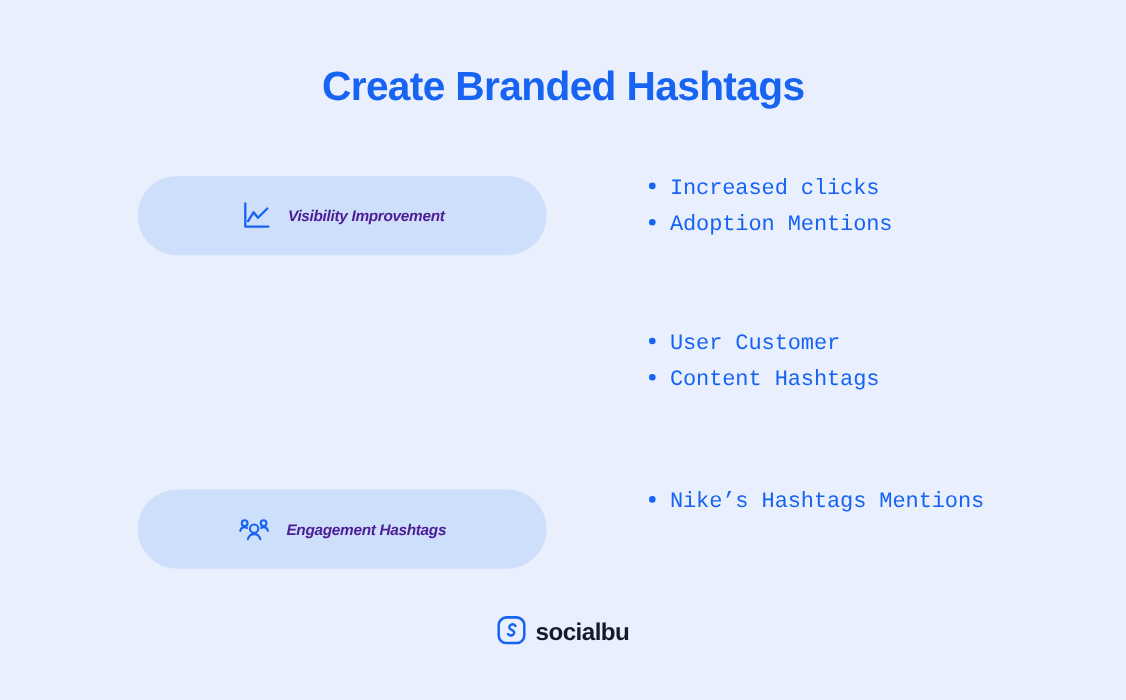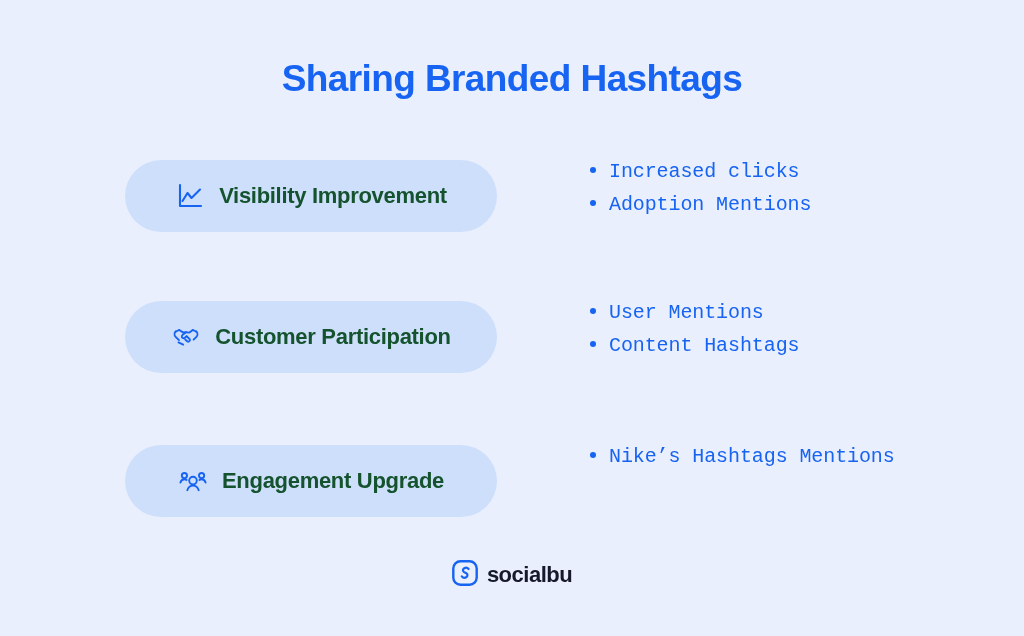--- a/index.html
+++ b/index.html
@@ -69,25 +69,26 @@
     gap: 14px;
   }
   .pill-icon {
     width: 30px;
     height: 30px;
     flex: 0 0 30px;
     display: block;
   }
   .pill-icon svg { display: block; }
   .pill-label {
-    font-size: 22px;
+    font-size: 14px;
     font-weight: bold;
-    color: #14532d;
+    color: #4c1d95;
     letter-spacing: -0.3px;
     white-space: nowrap;
+    font-style: italic;
   }
 
   
   .bullets {
     position: absolute;
     left: 590px;
     top: 0;
     height: 72px;
     display: flex;
     flex-direction: column;
@@ -141,21 +142,21 @@
     color: #16192c;
     letter-spacing: -0.5px;
     line-height: 1;
   }
 </style>
 </head>
 <body>
 
 <div id="slide">
 
-  <div id="title">Sharing Branded Hashtags</div>
+  <div id="title">Create Branded Hashtags</div>
 
   <div class="row" id="row-0">
     <div class="pill">
       <div class="pill-inner">
         <span class="pill-icon">
           <svg viewBox="0 0 30 30" width="30" height="30" fill="none" stroke="#1763f2" stroke-width="2.1" stroke-linecap="round" stroke-linejoin="round">
             <path d="M5 4 L5 25 L26 25"></path>
             <path d="M7.5 20 L12.5 12 L16.5 17 L25 8.5"></path>
           </svg>
         </span>
@@ -168,41 +169,24 @@
         <span class="bullet-text">Increased clicks</span>
       </div>
       <div class="bullet">
         <span class="bullet-dot"></span>
         <span class="bullet-text">Adoption Mentions</span>
       </div>
     </div>
   </div>
 
   <div class="row" id="row-1">
-    <div class="pill">
-      <div class="pill-inner">
-        <span class="pill-icon">
-          <svg viewBox="0 0 30 30" width="30" height="30" fill="none" stroke="#1763f2" stroke-width="1.9" stroke-linecap="round" stroke-linejoin="round">
-            <path d="M15 10.2 L11.4 13.1 C10.6 13.8 10.6 15 11.3 15.7 C12 16.4 13.1 16.4 13.8 15.8 L15.6 14.3"></path>
-            <path d="M15.6 14.3 L18.3 16.7 C19 17.3 19.1 18.3 18.5 19 C17.9 19.7 16.9 19.8 16.2 19.2 L14.2 17.5"></path>
-            <path d="M4.6 9.6 C3.2 11 3.2 13.4 4.6 14.8 L8.0 18.2"></path>
-            <path d="M25.4 9.6 C26.8 11 26.8 13.4 25.4 14.8 L22.6 17.6"></path>
-            <path d="M8.2 8.0 L4.6 9.6"></path>
-            <path d="M21.8 8.0 L25.4 9.6"></path>
-            <path d="M8.2 8.0 L12.0 10.4 L15 10.2 L18.4 10.6 L21.8 8.0"></path>
-            <path d="M7.5 20.4 L12.2 22.6"></path>
-          </svg>
-        </span>
-        <span class="pill-label">Customer Participation</span>
-      </div>
-    </div>
     <div class="bullets">
       <div class="bullet">
         <span class="bullet-dot"></span>
-        <span class="bullet-text">User Mentions</span>
+        <span class="bullet-text">User Customer</span>
       </div>
       <div class="bullet">
         <span class="bullet-dot"></span>
         <span class="bullet-text">Content Hashtags</span>
       </div>
     </div>
   </div>
 
   <div class="row" id="row-2">
     <div class="pill">
@@ -210,21 +194,21 @@
         <span class="pill-icon">
           <svg viewBox="0 0 30 30" width="30" height="30" fill="none" stroke="#1763f2" stroke-width="1.9" stroke-linecap="round" stroke-linejoin="round">
             <circle cx="15" cy="14.6" r="3.8"></circle>
             <path d="M9.3 24.2 C10.2 21.3 12.4 19.6 15 19.6 C17.6 19.6 19.8 21.3 20.7 24.2"></path>
             <circle cx="6.4" cy="9.6" r="2.6"></circle>
             <path d="M2.4 16.6 C3.0 14.5 4.6 13.2 6.4 13.2 C7.2 13.2 8.0 13.5 8.6 14.0"></path>
             <circle cx="23.6" cy="9.6" r="2.6"></circle>
             <path d="M27.6 16.6 C27.0 14.5 25.4 13.2 23.6 13.2 C22.8 13.2 22.0 13.5 21.4 14.0"></path>
           </svg>
         </span>
-        <span class="pill-label">Engagement Upgrade</span>
+        <span class="pill-label">Engagement Hashtags</span>
       </div>
     </div>
     <div class="bullets">
       <div class="bullet">
         <span class="bullet-dot"></span>
         <span class="bullet-text">Nike’s Hashtags Mentions</span>
       </div>
     </div>
   </div>
 

